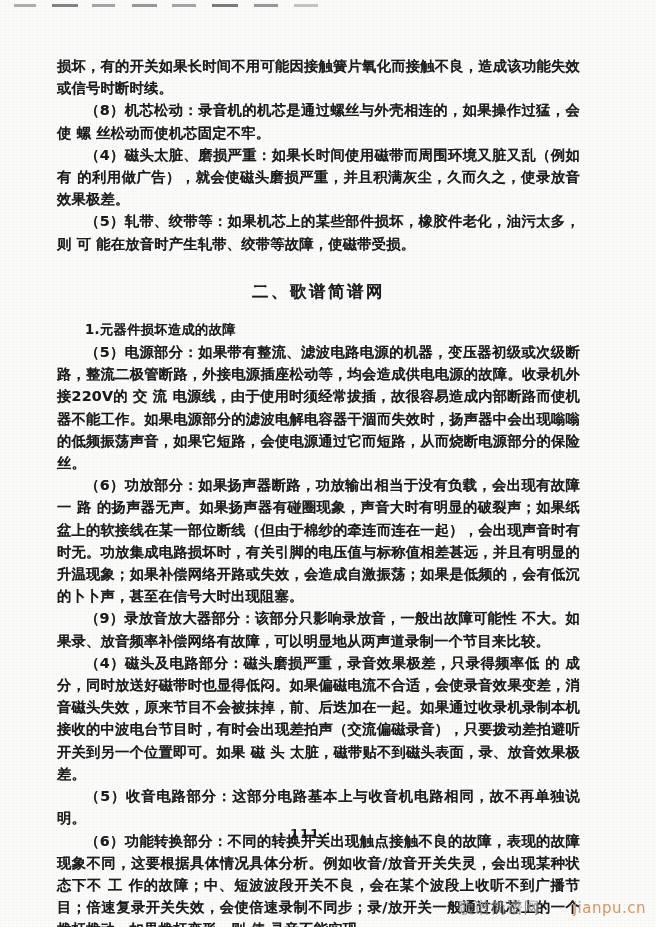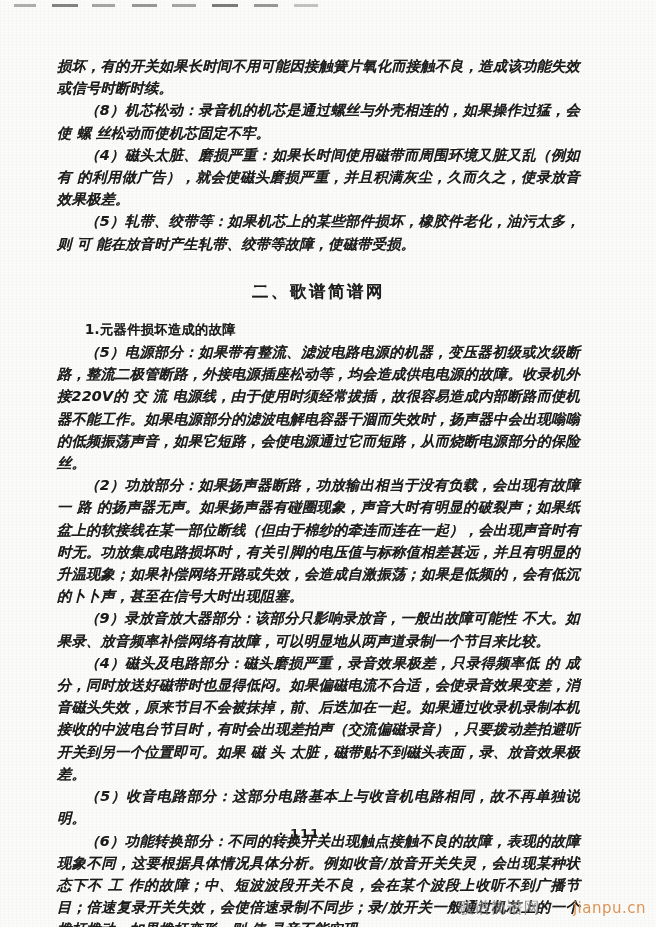--- a/index.html
+++ b/index.html
@@ -51,21 +51,20 @@
     line-height: 22.2px;
     font-family: "DejaVu Sans", sans-serif;
     letter-spacing: .2px;
   }
 
   .para {
     margin: 0;
     text-align: justify;
     text-justify: inter-character;
     font-weight: 700;
-    font-style: italic;
     -webkit-font-smoothing: none;
   }
   .para.indent {
     text-indent: 28px;
   }
 
   
   .para, .sec-head, .sub-head {
     text-shadow: 0 0 .6px rgba(0,0,0,.45);
   }
@@ -150,21 +149,21 @@
     <p class="para indent">（4）磁头太脏、磨损严重：如果长时间使用磁带而周围环境又脏又乱（例如 有 的利用做广告），就会使磁头磨损严重，并且积满灰尘，久而久之，使录放音效果极差。</p>
 
     <p class="para indent">（5）轧带、绞带等：如果机芯上的某些部件损坏，橡胶件老化，油污太多，则 可 能在放音时产生轧带、绞带等故障，使磁带受损。</p>
 
     <h2 class="sec-head">二、歌谱简谱网</h2>
 
     <p class="sub-head">1.元器件损坏造成的故障</p>
 
     <p class="para indent">（5）电源部分：如果带有整流、滤波电路电源的机器，变压器初级或次级断路，整流二极管断路，外接电源插座松动等，均会造成供电电源的故障。收录机外接220V的 交 流 电源线，由于使用时须经常拔插，故很容易造成内部断路而使机器不能工作。如果电源部分的滤波电解电容器干涸而失效时，扬声器中会出现嗡嗡的低频振荡声音，如果它短路，会使电源通过它而短路，从而烧断电源部分的保险丝。</p>
 
-    <p class="para indent">（2）功放部分：如果扬声器断路，功放输出相当于没有负载，会出现有故障一 路 的扬声器无声。如果扬声器有碰圈现象，声音大时有明显的破裂声；如果纸盆上的软接线在某一部位断线（但由于棉纱的牵连而连在一起），会出现声音时有时无。功放集成电路损坏时，有关引脚的电压值与标称值相差甚远，并且有明显的升温现象；如果补偿网络开路或失效，会造成自激振荡；如果是低频的，会有低沉的卜卜声，甚至在信号大时出现阻塞。</p>
+    <p class="para indent">（6）功放部分：如果扬声器断路，功放输出相当于没有负载，会出现有故障一 路 的扬声器无声。如果扬声器有碰圈现象，声音大时有明显的破裂声；如果纸盆上的软接线在某一部位断线（但由于棉纱的牵连而连在一起），会出现声音时有时无。功放集成电路损坏时，有关引脚的电压值与标称值相差甚远，并且有明显的升温现象；如果补偿网络开路或失效，会造成自激振荡；如果是低频的，会有低沉的卜卜声，甚至在信号大时出现阻塞。</p>
 
     <p class="para indent">（9）录放音放大器部分：该部分只影响录放音，一般出故障可能性 不大。如 果录、放音频率补偿网络有故障，可以明显地从两声道录制一个节目来比较。</p>
 
     <p class="para indent">（4）磁头及电路部分：磁头磨损严重，录音效果极差，只录得频率低 的 成分，同时放送好磁带时也显得低闷。如果偏磁电流不合适，会使录音效果变差，消音磁头失效，原来节目不会被抹掉，前、后迭加在一起。如果通过收录机录制本机接收的中波电台节目时，有时会出现差拍声（交流偏磁录音），只要拨动差拍避听开关到另一个位置即可。如果 磁 头 太脏，磁带贴不到磁头表面，录、放音效果极差。</p>
 
     <p class="para indent">（5）收音电路部分：这部分电路基本上与收音机电路相同，故不再单独说明。</p>
 
     <p class="para indent">（6）功能转换部分：不同的转换开关出现触点接触不良的故障，表现的故障现象不同，这要根据具体情况具体分析。例如收音/放音开关失灵，会出现某种状态下不 工 作的故障；中、短波波段开关不良，会在某个波段上收听不到广播节目；倍速复录开关失效，会使倍速录制不同步；录/放开关一般通过机芯上的一个拨杆拨动，如果拨杆变形，则 使 录音不能实现。</p>
 
   </div>

